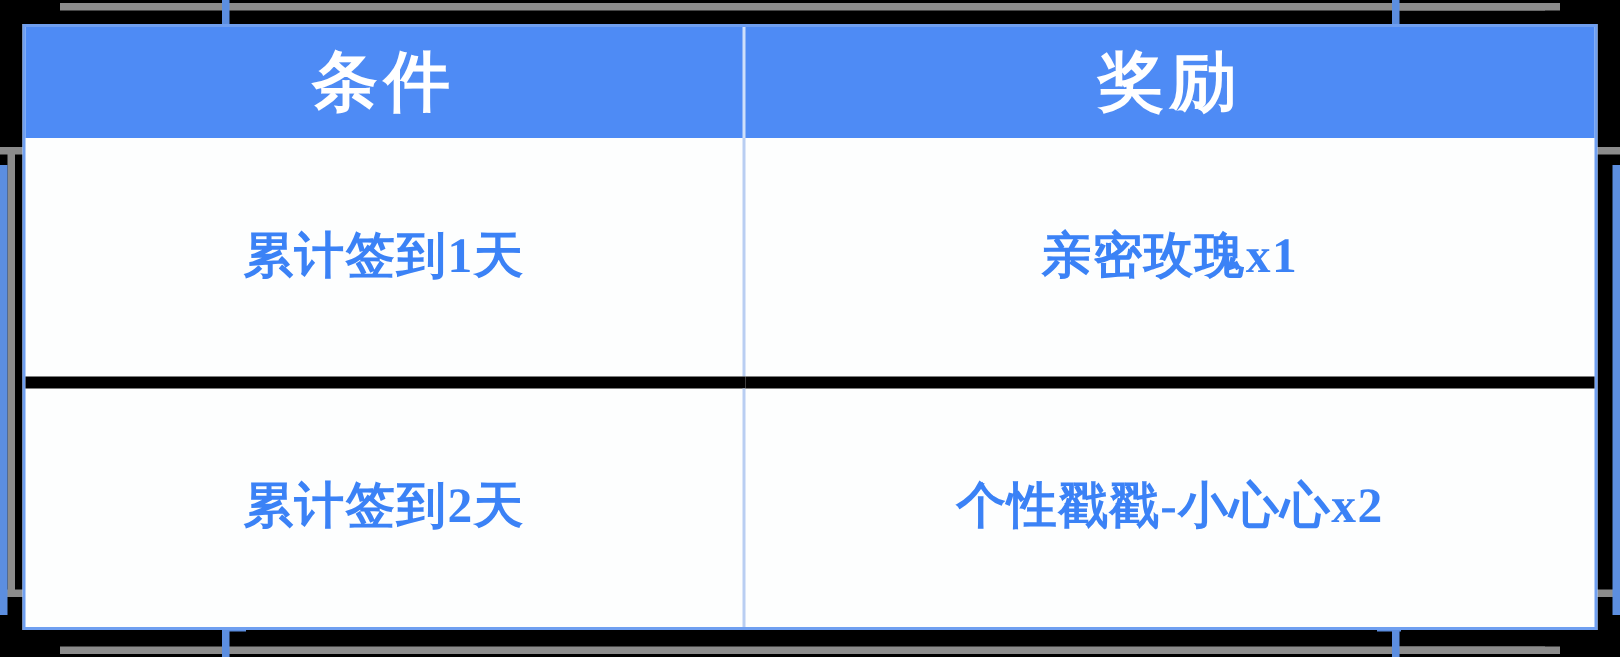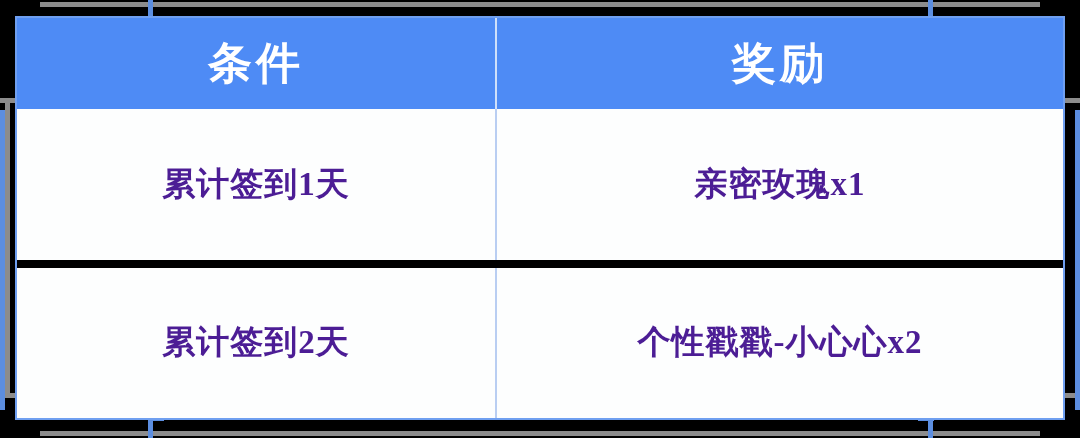--- a/index.html
+++ b/index.html
@@ -93,36 +93,36 @@
   }
 
   
   .col-cond { width: 45.8%; }
   .col-rwd  { width: 54.2%; }
 
   
   .table thead th {
     background: #4e8bf5;
     color: #ffffff;
-    height: 91px;
+    height: 74px;
     font-size: 44px;
     font-weight: bold;
     letter-spacing: 4px;
     line-height: 1;
   }
   .table thead th.hdr-cond {
     border-right: 2px solid #cfe0fa;
   }
 
   
   .table tbody td {
     height: 124px;
     font-size: 33px;
     font-weight: bold;
-    color: #4c1d95;
+    color: #3b82f6;
     line-height: 1;
     letter-spacing: 1px;
   }
   .table tbody tr + tr td {
     border-top: 8px solid #000000;
   }
   .table tbody td.cell-cond {
     border-right: 2px solid #b9cef2;
   }
 </style>

